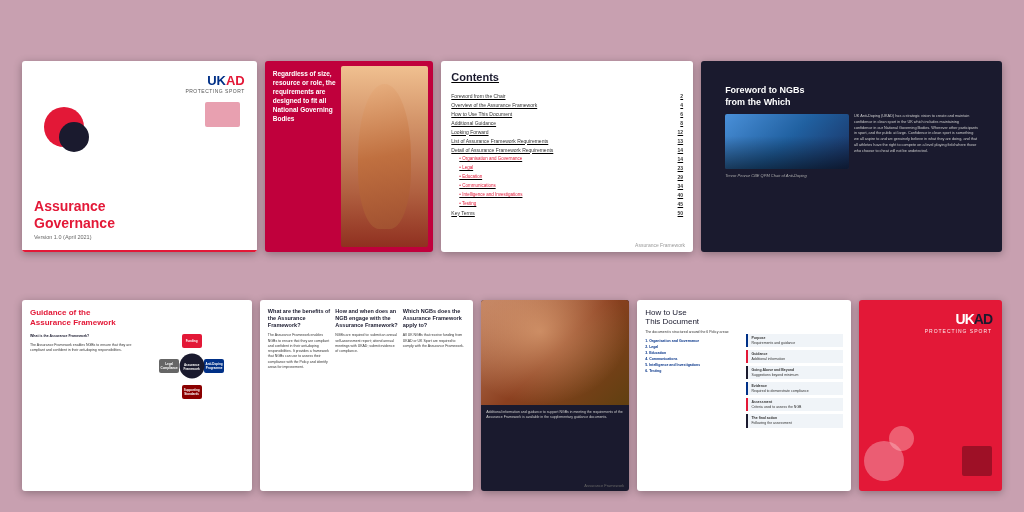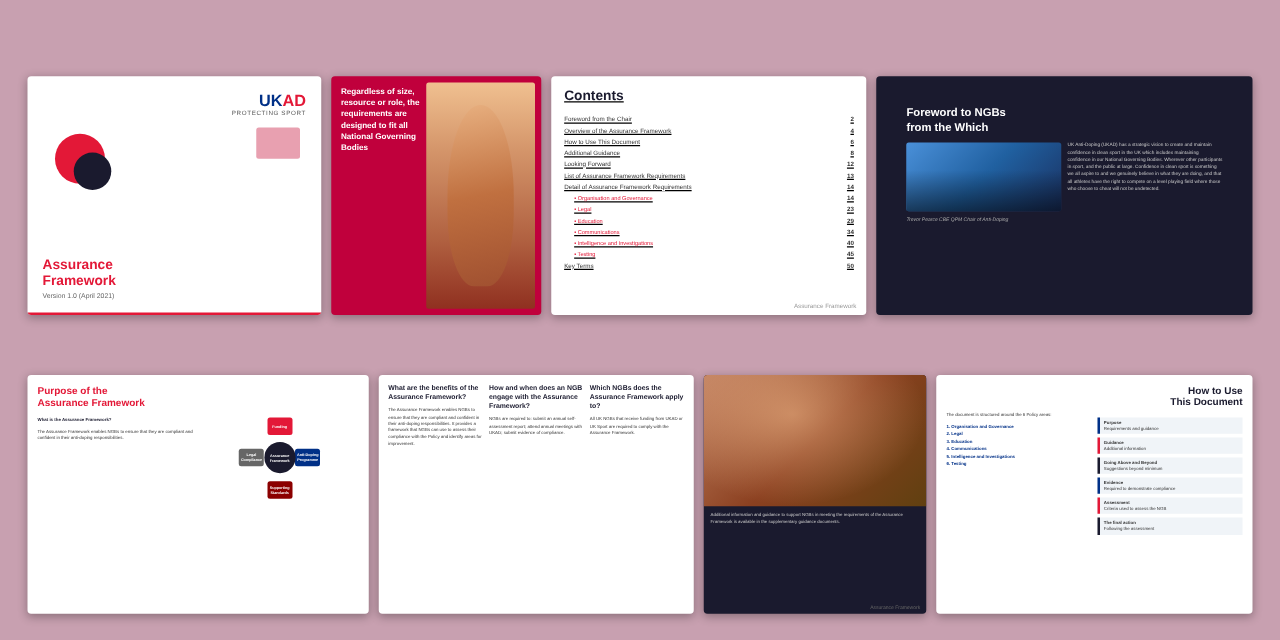--- a/index.html
+++ b/index.html
@@ -78,21 +78,21 @@
       background: #e8a0b0;
       position: absolute;
       right: 5px;
       top: 0;
       border-radius: 2px;
     }
     .card-cover .title-area {
       margin-top: 4px;
     }
     .card-cover .title-area h1 {
-      font-size: 11px;
+      font-size: 14px;
       font-weight: 900;
       color: #1a1a2e;
       line-height: 1.2;
     }
     .card-cover .title-area h1 span {
       color: #e31837;
     }
     .card-cover .version {
       font-size: 5.5px;
       color: #666;
@@ -372,24 +372,23 @@
     }
 
     
     .card-howto {
       padding: 8px;
       flex: 1.2;
       background: white;
     }
     .card-howto h2 {
       font-size: 8px;
-      font-weight: 700;
+      font-weight: 400;
       color: #1a1a2e;
       margin-bottom: 4px;
-      text-align: right;
     }
     .howto-body {
       display: flex;
       gap: 5px;
     }
     .howto-col {
       flex: 1;
     }
     .howto-text {
       font-size: 3.5px;
@@ -518,21 +517,21 @@
         </div>
       </div>
       <div class="abstract-shapes">
         <div class="shape-red-circle"></div>
         <div class="shape-dark-circle"></div>
         <div class="shape-pink-rect"></div>
       </div>
       <div class="title-area">
         <h1>
           <span style="color:#e31837">A</span><span>ssurance</span><br>
-          <span>Framework</span>
+          <span>Governance</span>
         </h1>
         <div class="version">Version 1.0 (April 2021)</div>
       </div>
       <div class="red-bottom-bar"></div>
     </div>
 
     <div class="page-card card-red">
       <div class="athlete-figure"></div>
       <div class="text-overlay">
         <p>Regardless of size, resource or role, the requirements are designed to fit all National Governing Bodies</p>
@@ -618,21 +617,21 @@
         </div>
       </div>
     </div>
 
   </div>
 
   <div class="row">
 
     <div class="page-card card-overview">
       <h2>
-        <span>Purpose of the</span><br>
+        <span>Guidance of the</span><br>
         <span>Assurance Framework</span>
       </h2>
       <div class="overview-body">
         <div class="overview-left">
           <p class="overview-text">
             <strong>What is the Assurance Framework?</strong>
           </p>
           <p class="overview-text">The Assurance Framework enables NGBs to ensure that they are compliant and confident in their anti-doping responsibilities.</p>
         </div>
         <div class="overview-right">
@@ -692,15 +691,28 @@
             <div class="step-box red-border"><strong>Guidance</strong><br>Additional information</div>
             <div class="step-box dark-border"><strong>Going Above and Beyond</strong><br>Suggestions beyond minimum</div>
             <div class="step-box"><strong>Evidence</strong><br>Required to demonstrate compliance</div>
             <div class="step-box red-border"><strong>Assessment</strong><br>Criteria used to assess the NGB</div>
             <div class="step-box dark-border"><strong>The final action</strong><br>Following the assessment</div>
           </div>
         </div>
       </div>
     </div>
 
+    <div class="page-card card-ukad-final">
+      <div class="logo-white">
+        <div>
+          <span style="font-size:14px;font-weight:900;color:white;letter-spacing:-1px">UK</span><span style="font-size:14px;font-weight:900;color:#1a1a2e;letter-spacing:-1px">AD</span>
+        </div>
+        <span style="font-size:5px;color:rgba(255,255,255,0.9);text-transform:uppercase;letter-spacing:1px">Protecting Sport</span>
+      </div>
+      <div class="shapes-bottom">
+        <div class="shape-white-circle"></div>
+        <div class="shape-dark-rect"></div>
+        <div class="shape-pink2"></div>
+      </div>
+    </div>
 
   </div>
 </div>
 
 </body></html>

